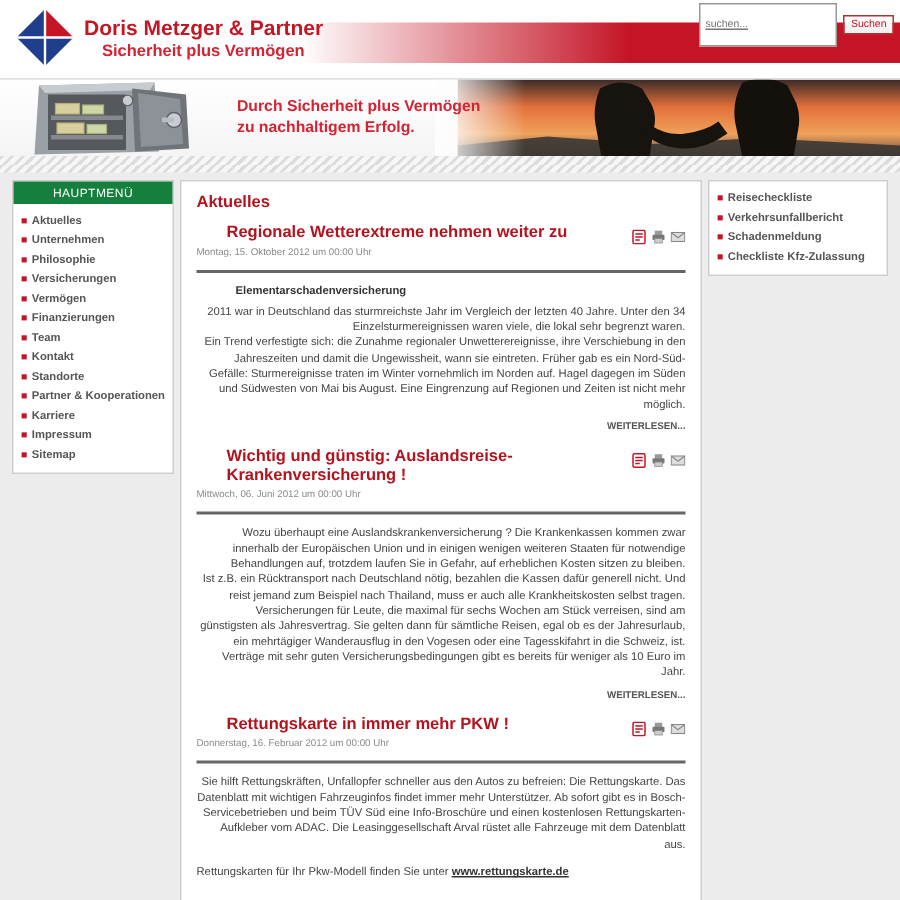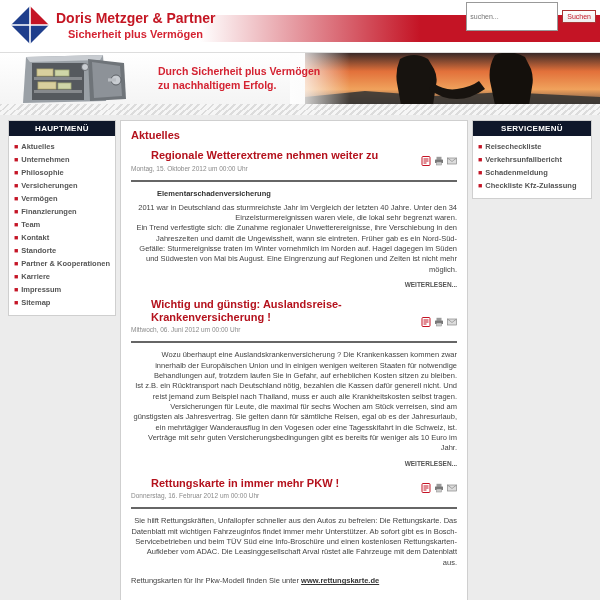--- a/index.html
+++ b/index.html
@@ -43,31 +43,31 @@
   .fontsize-label { font-size:6.5px; font-weight:bold; color:#333; margin-right:2px; letter-spacing:.2px; }
   .fs-btn { width:11px; height:11px; border:1px solid #aaa; background:linear-gradient(#fff,#ddd);
             font-size:6px; font-weight:bold; color:#557; line-height:9px; text-align:center; border-radius:2px;
             cursor:pointer; padding:0; font-family:"Liberation Sans", sans-serif; }
 
   
   .columns { display:flex; align-items:flex-start; padding:5px 8px 0 8px; gap:4px; }
   .box { background:#fff; border:1px solid #cfcfcf; }
   .sidebar-left { width:108px; flex:none; }
   .sidebar-right { width:120px; flex:none; }
-  .menu-header { background:#0f172a; color:#fff; font-size:8px; font-weight:bold; text-align:center;
+  .menu-header { background:#15803d; color:#fff; font-size:8px; font-weight:normal; text-align:center;
                  padding:3px 0; letter-spacing:.3px; }
   .menu-list { list-style:none; padding:4px 3px 6px 5px; }
   .menu-list li { font-size:7.5px; font-weight:bold; color:#555; padding:2px 0; cursor:pointer; }
   .menu-list li .bullet { color:#c41425; margin-right:3px; font-size:7px; }
 
   .main-col { flex:1; min-width:0; padding:6px 10px 10px 10px; }
   .page-title { color:#b4121d; font-size:11px; font-weight:bold; margin:2px 0 8px 0; }
 
   .article { margin-bottom:10px; }
-  .article-head { display:flex; justify-content:space-between; align-items:flex-end;padding-left:20px; }
+  .article-head { display:flex; justify-content:space-between; align-items:flex-start;padding-left:20px; }
   .article-title { color:#b4121d; font-size:11px; font-weight:bold; line-height:1.15; cursor:pointer; }
   .doc-icons { display:flex; gap:3px; flex:none; margin-left:8px; margin-top:1px; }
   .doc-icons span { width:10px; height:10px; display:inline-block; cursor:pointer; }
   .article-date { font-size:6.5px; color:#8a8a8a; margin-top:3px; }
   .article-rule { border:none; border-top:2px solid #666; margin:8px 0 7px 0; }
   .article-sub { font-size:7.5px; font-weight:bold; color:#333; margin-bottom:5px;padding-left:26px; }
   .article-body { font-size:7.5px; color:#444; line-height:1.38; white-space:pre-line;text-align:right; }
   .readmore { text-align:right; font-size:6.5px; font-weight:bold; color:#555; margin-top:6px; cursor:pointer; }
   .article-linkline { font-size:7.5px; color:#444; margin-top:8px; }
   .article-linkline a { font-weight:bold; color:#333; text-decoration:underline; cursor:pointer; }
@@ -249,21 +249,20 @@
         <div class="article-body">Sie hilft Rettungskräften, Unfallopfer schneller aus den Autos zu befreien: Die Rettungskarte. Das Datenblatt mit wichtigen Fahrzeuginfos findet immer mehr Unterstützer.  Ab sofort gibt es in Bosch-Servicebetrieben und beim TÜV Süd eine Info-Broschüre und einen kostenlosen Rettungskarten-Aufkleber vom ADAC. Die Leasinggesellschaft Arval rüstet alle Fahrzeuge mit dem Datenblatt aus.</div>
         <div class="article-linkline">
           <span>Rettungskarten  für Ihr Pkw-Modell finden Sie unter </span><a>www.rettungskarte.de</a>
         </div>
 
       </article>
 
     </main>
 
     <aside class="box sidebar-right">
-      <div class="menu-header">SERVICEMENÜ</div>
       <ul class="menu-list">
         <li><span class="bullet">■</span><span>Reisecheckliste</span></li>
         <li><span class="bullet">■</span><span>Verkehrsunfallbericht</span></li>
         <li><span class="bullet">■</span><span>Schadenmeldung</span></li>
         <li><span class="bullet">■</span><span>Checkliste Kfz-Zulassung</span></li>
       </ul>
     </aside>
 
   </div>
 </div>

